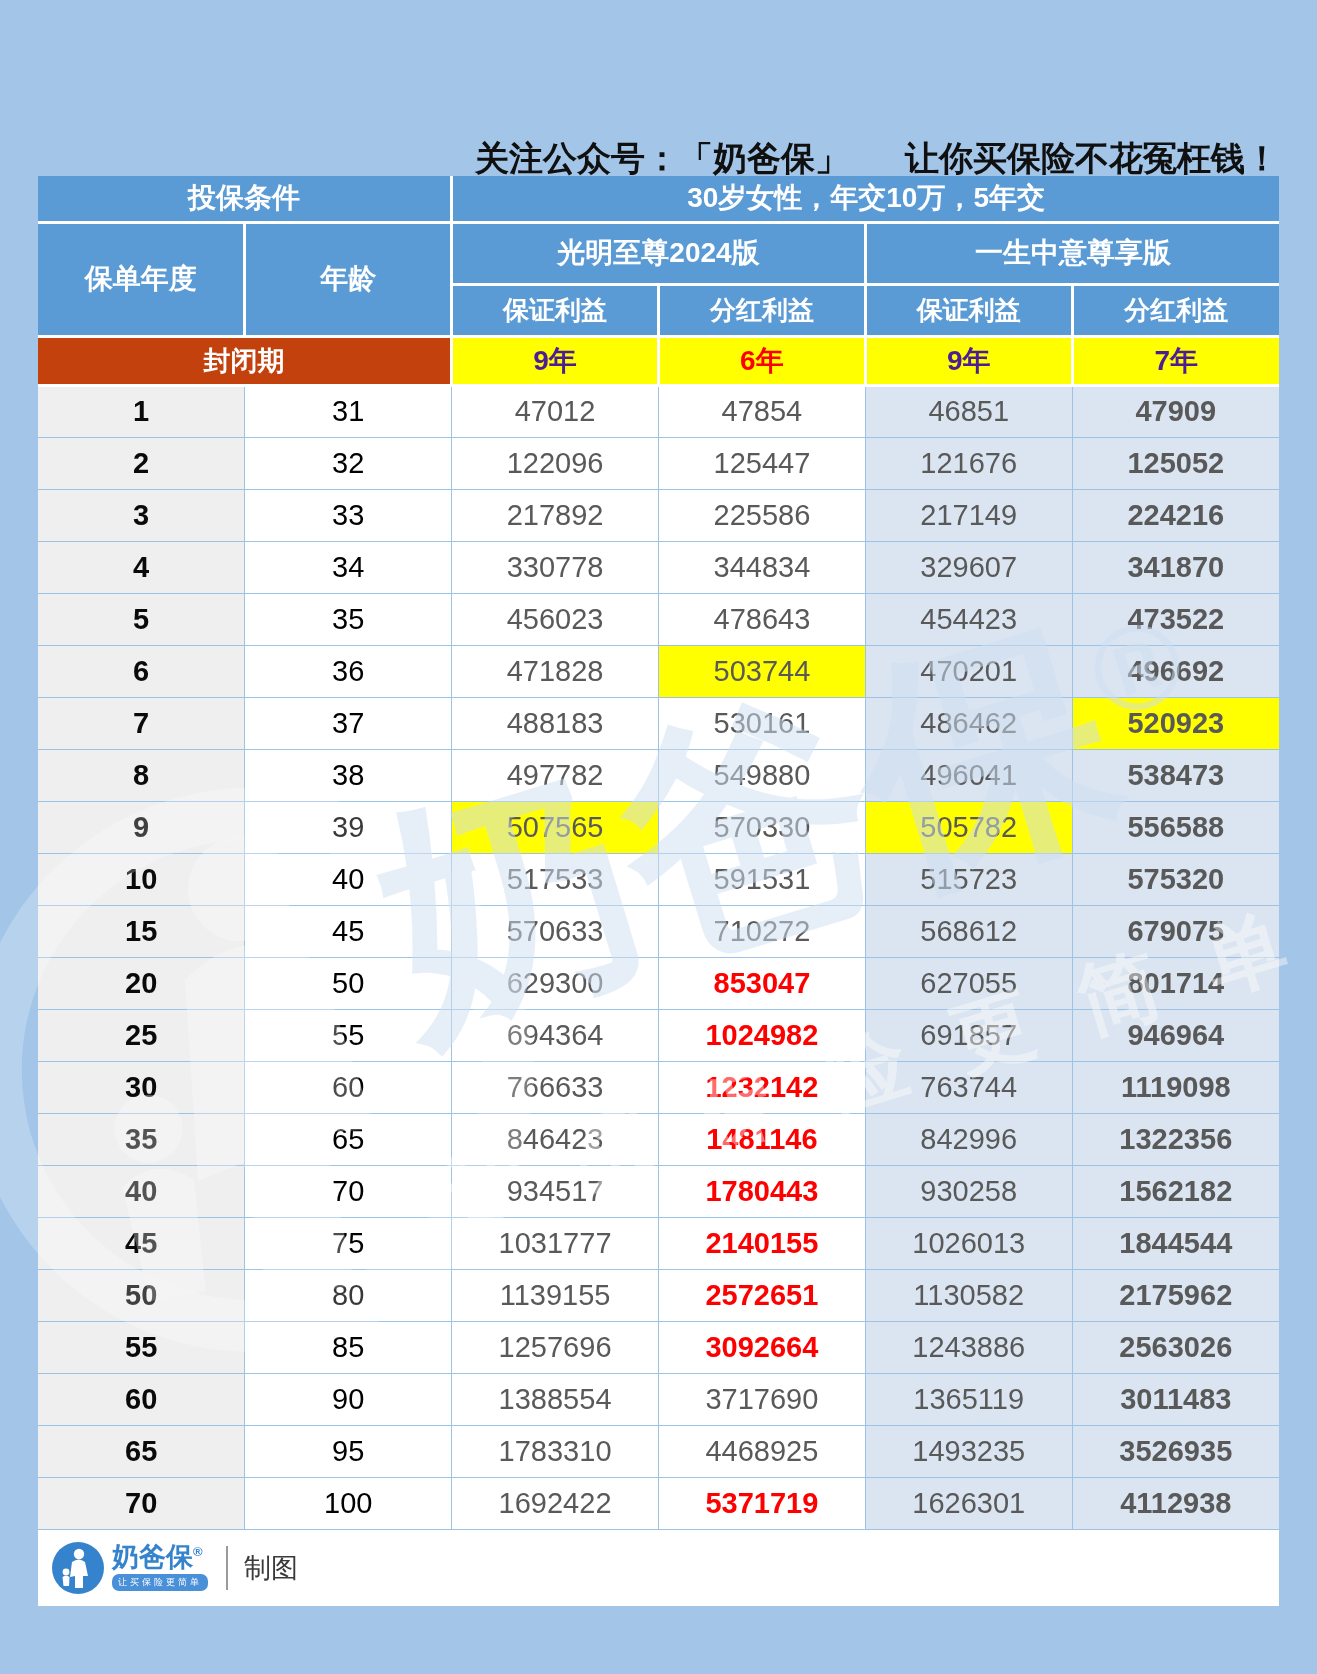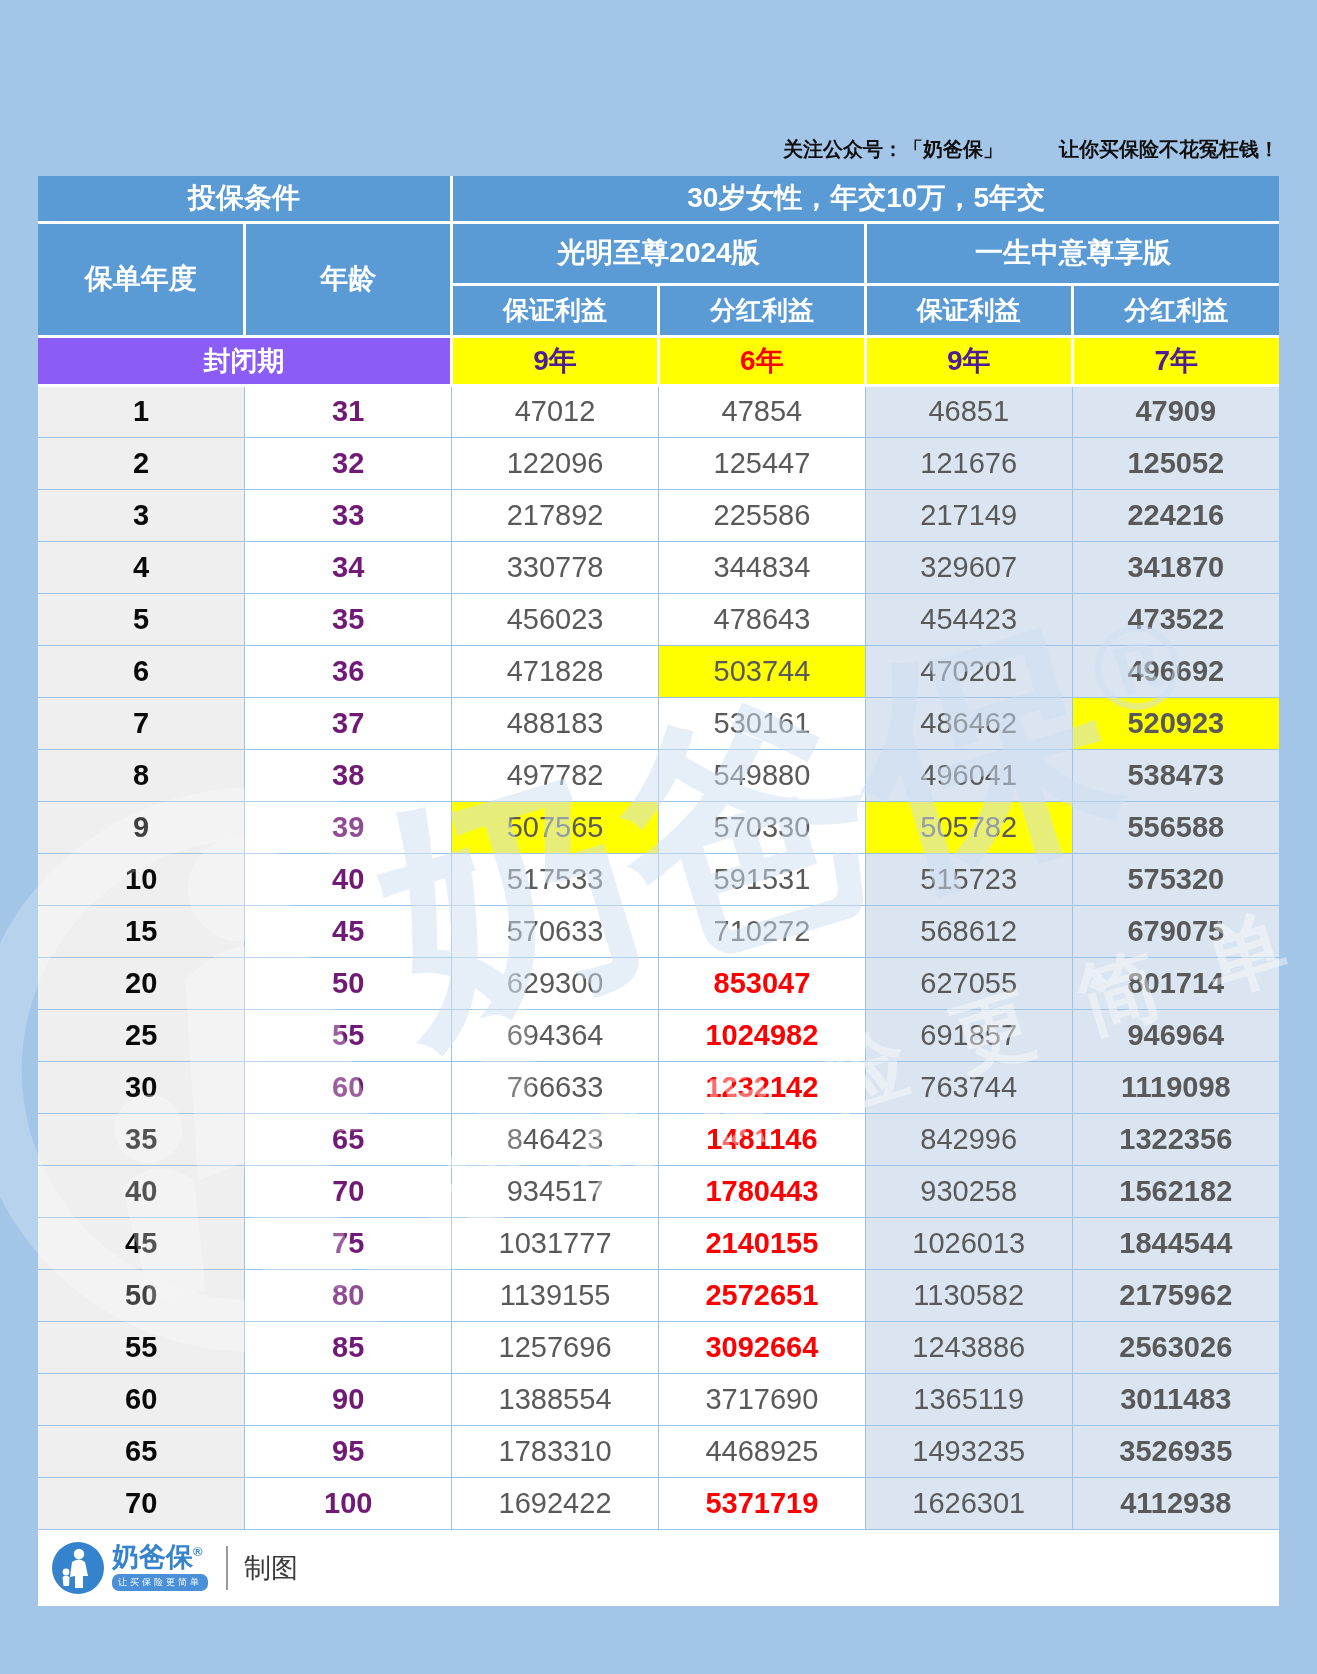--- a/index.html
+++ b/index.html
@@ -2,44 +2,44 @@
 <html><head>
 <meta charset="utf-8">
 <style>
   * { margin:0; padding:0; box-sizing:border-box; }
   html,body { width:1317px; }
   body { font-family:"Liberation Sans","DejaVu Sans",sans-serif; }
   .page { position:relative; width:1317px; height:1674px; background:#a3c5e8; overflow:hidden; }
 
   .title { position:absolute; top:22px; left:52px; font-size:62px; font-weight:800; color:#ffffff; letter-spacing:2px; }
 
-  .note { position:absolute; top:136px; left:38px; width:1241px; text-align:right; font-size:20px; font-weight:700; color:#101010; }
+  .note { position:absolute; top:136px; left:38px; width:1241px; text-align:right; font-size:34px; font-weight:700; color:#101010; }
   .note .gap { display:inline-block; width:56px; }
 
   .table-wrap { position:absolute; top:176px; left:38px; width:1241px; }
   table { width:1241px; border-collapse:collapse; table-layout:fixed; }
   col { width:16.666%; }
 
   th { background:#5b9bd5; color:#ffffff; font-weight:700; border:3px solid #ffffff; }
   tr.h1 th { height:46px; font-size:28px; }
   tr.h2 th { height:62px; font-size:28px; }
   tr.h3 th { height:52px; font-size:26px; }
   table tr th:first-child { border-left:none; }
   table tr th:last-child { border-right:none; }
   tr.h1 th { border-top:none; }
 
   tr.closure { height:49px; }
-  tr.closure .closure-label { background:#8b5cf6; color:#fff; font-weight:700; font-size:27px; border:3px solid #ffffff; border-left:none; text-align:center; }
+  tr.closure .closure-label { background:#c2410c; color:#fff; font-weight:700; font-size:27px; border:3px solid #ffffff; border-left:none; text-align:center; }
   tr.closure td.yr { background:#ffff00; color:#4c1d95; font-weight:700; font-size:28px; text-align:center; border:3px solid #ffffff; }
   tr.closure td:last-child { border-right:none; }
 
   tbody.data td { height:52px; text-align:center; font-size:29px; color:#595959;
     border:1px solid #9cc2e5; }
   tbody.data td.c1 { background:#efefef; color:#0a0a0a; font-weight:700; border-left:none; }
-  tbody.data td.c2 { background:#ffffff; color:#701a75; font-weight:700; }
+  tbody.data td.c2 { background:#ffffff; color:#000000; font-weight:400; }
   tbody.data td.c3, tbody.data td.c4 { background:#ffffff; }
   tbody.data td.c5, tbody.data td.c6 { background:#dbe5f1; }
   tbody.data td.c6 { border-right:none;font-weight:bold; }
   tbody.data td.hl-yellow { background:#ffff00 !important;margin-top:40px; }
   td.txt-red { color:#ff0000 !important; font-weight:700; }
 
   .footer { width:1241px; height:76px; background:#ffffff; display:flex; align-items:center; padding-left:14px; }
   .logo-circle { width:52px; height:52px; flex:0 0 52px; }
   .brand-block { margin-left:8px; display:flex; flex-direction:column; justify-content:center; }
   .brand-line { font-size:27px; font-weight:800; color:#3583cc; line-height:1; }

